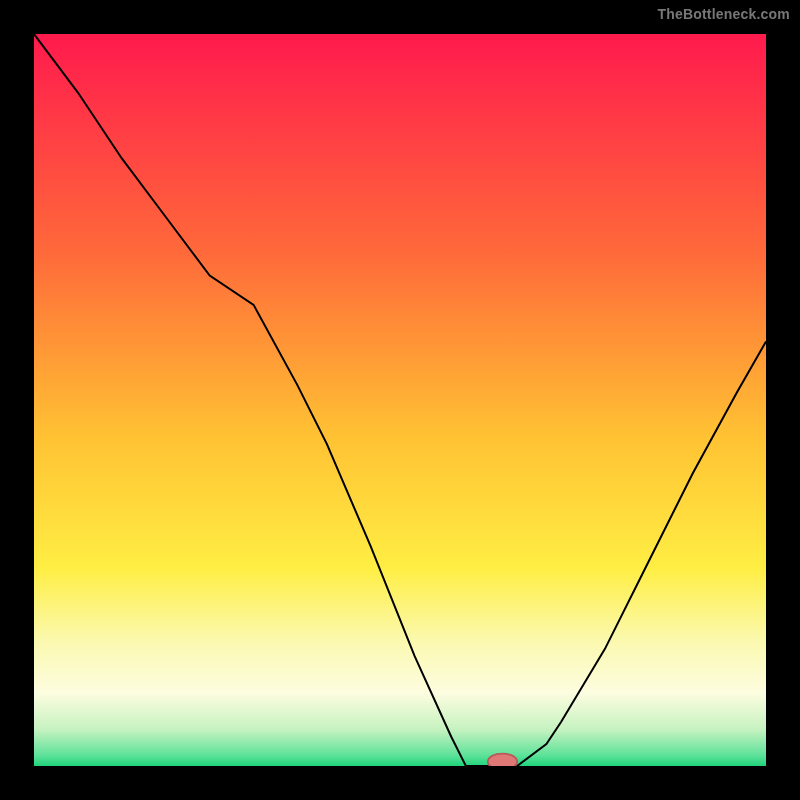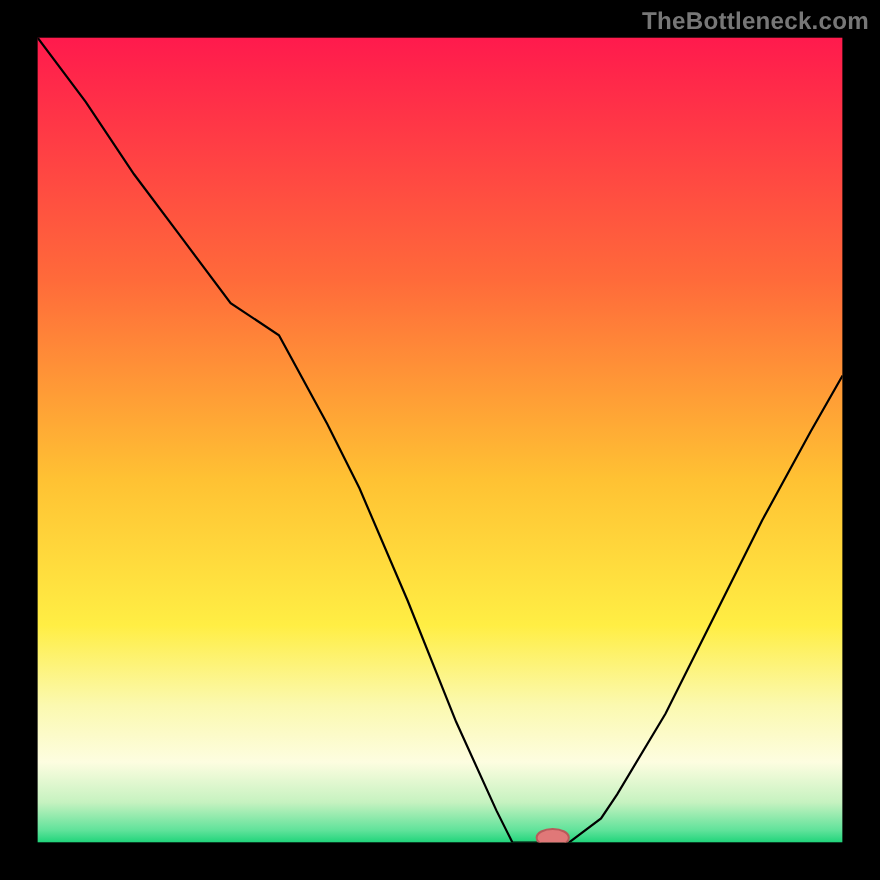--- a/index.html
+++ b/index.html
@@ -16,21 +16,21 @@
     top: 0;
     width: 800px;
     height: 800px;
     background: #000;
   }
   .watermark {
     position: absolute;
     top: 6px;
     right: 10px;
     font-family: Arial, Helvetica, sans-serif;
-    font-size: 22px;
+    font-size: 14px;
     font-weight: 600;
     color: #777;
     letter-spacing: 0.2px;
   }
   .plot-wrap {
     position: absolute;
     left: 34px;
     top: 34px;
     width: 732px;
     height: 732px;

